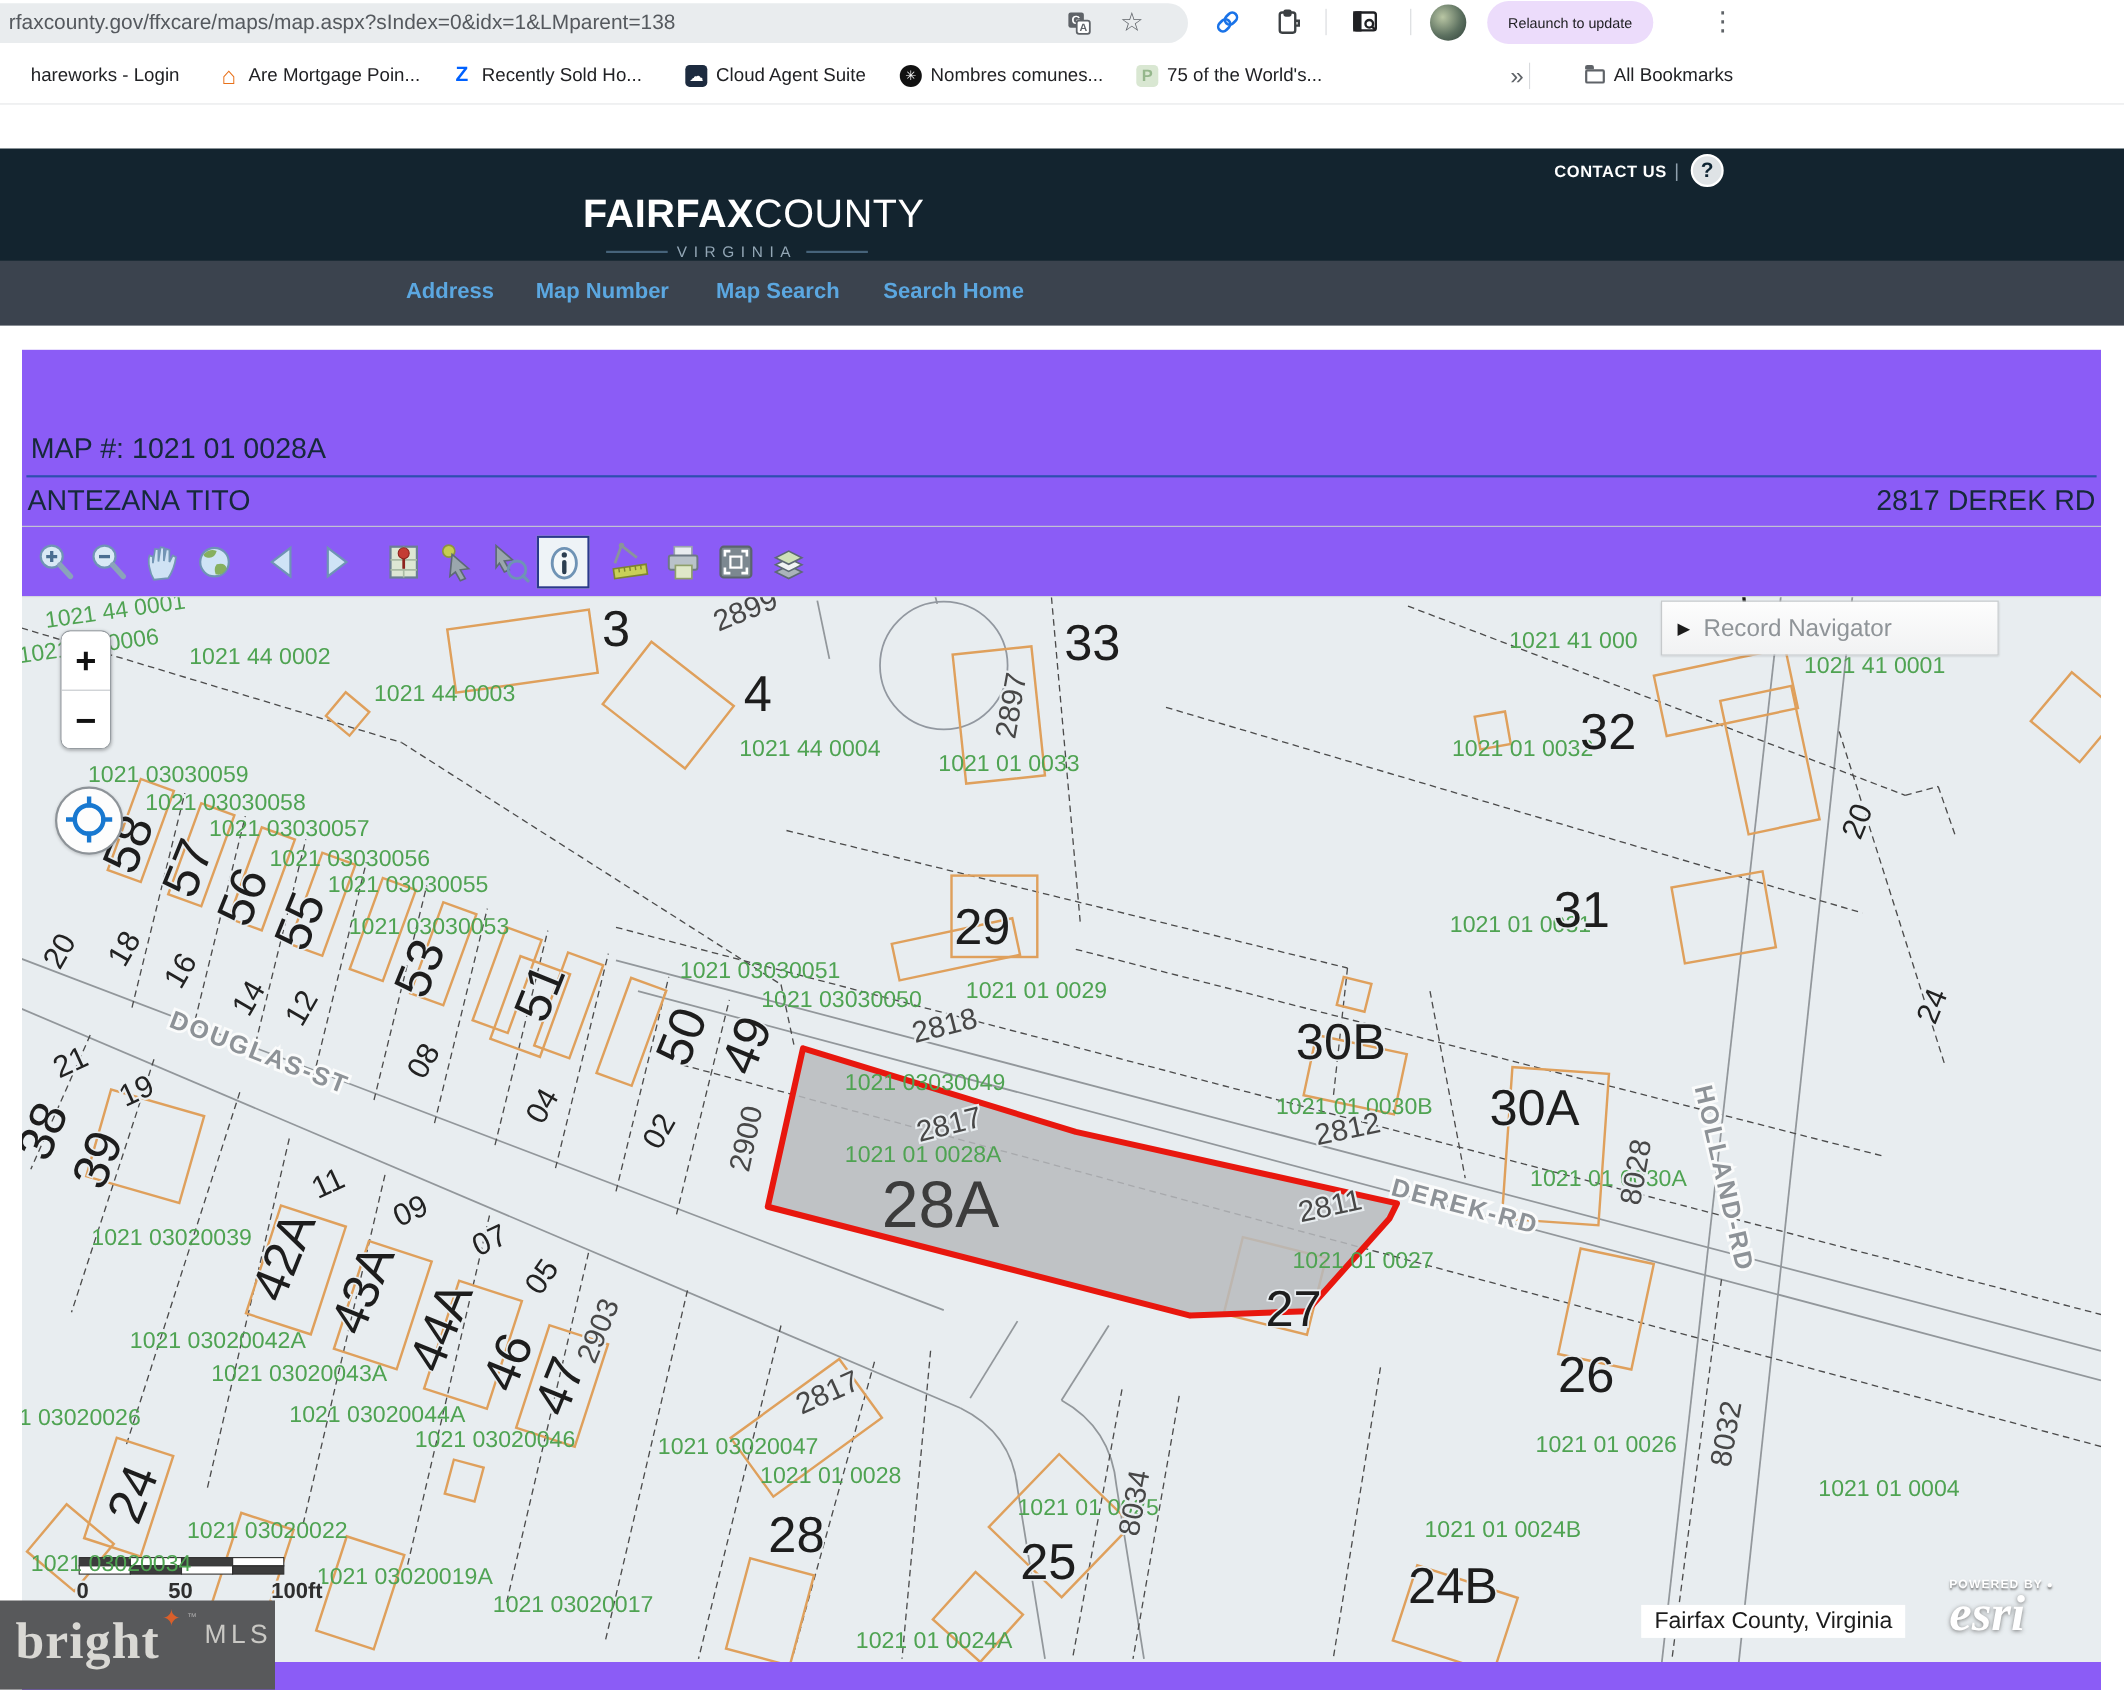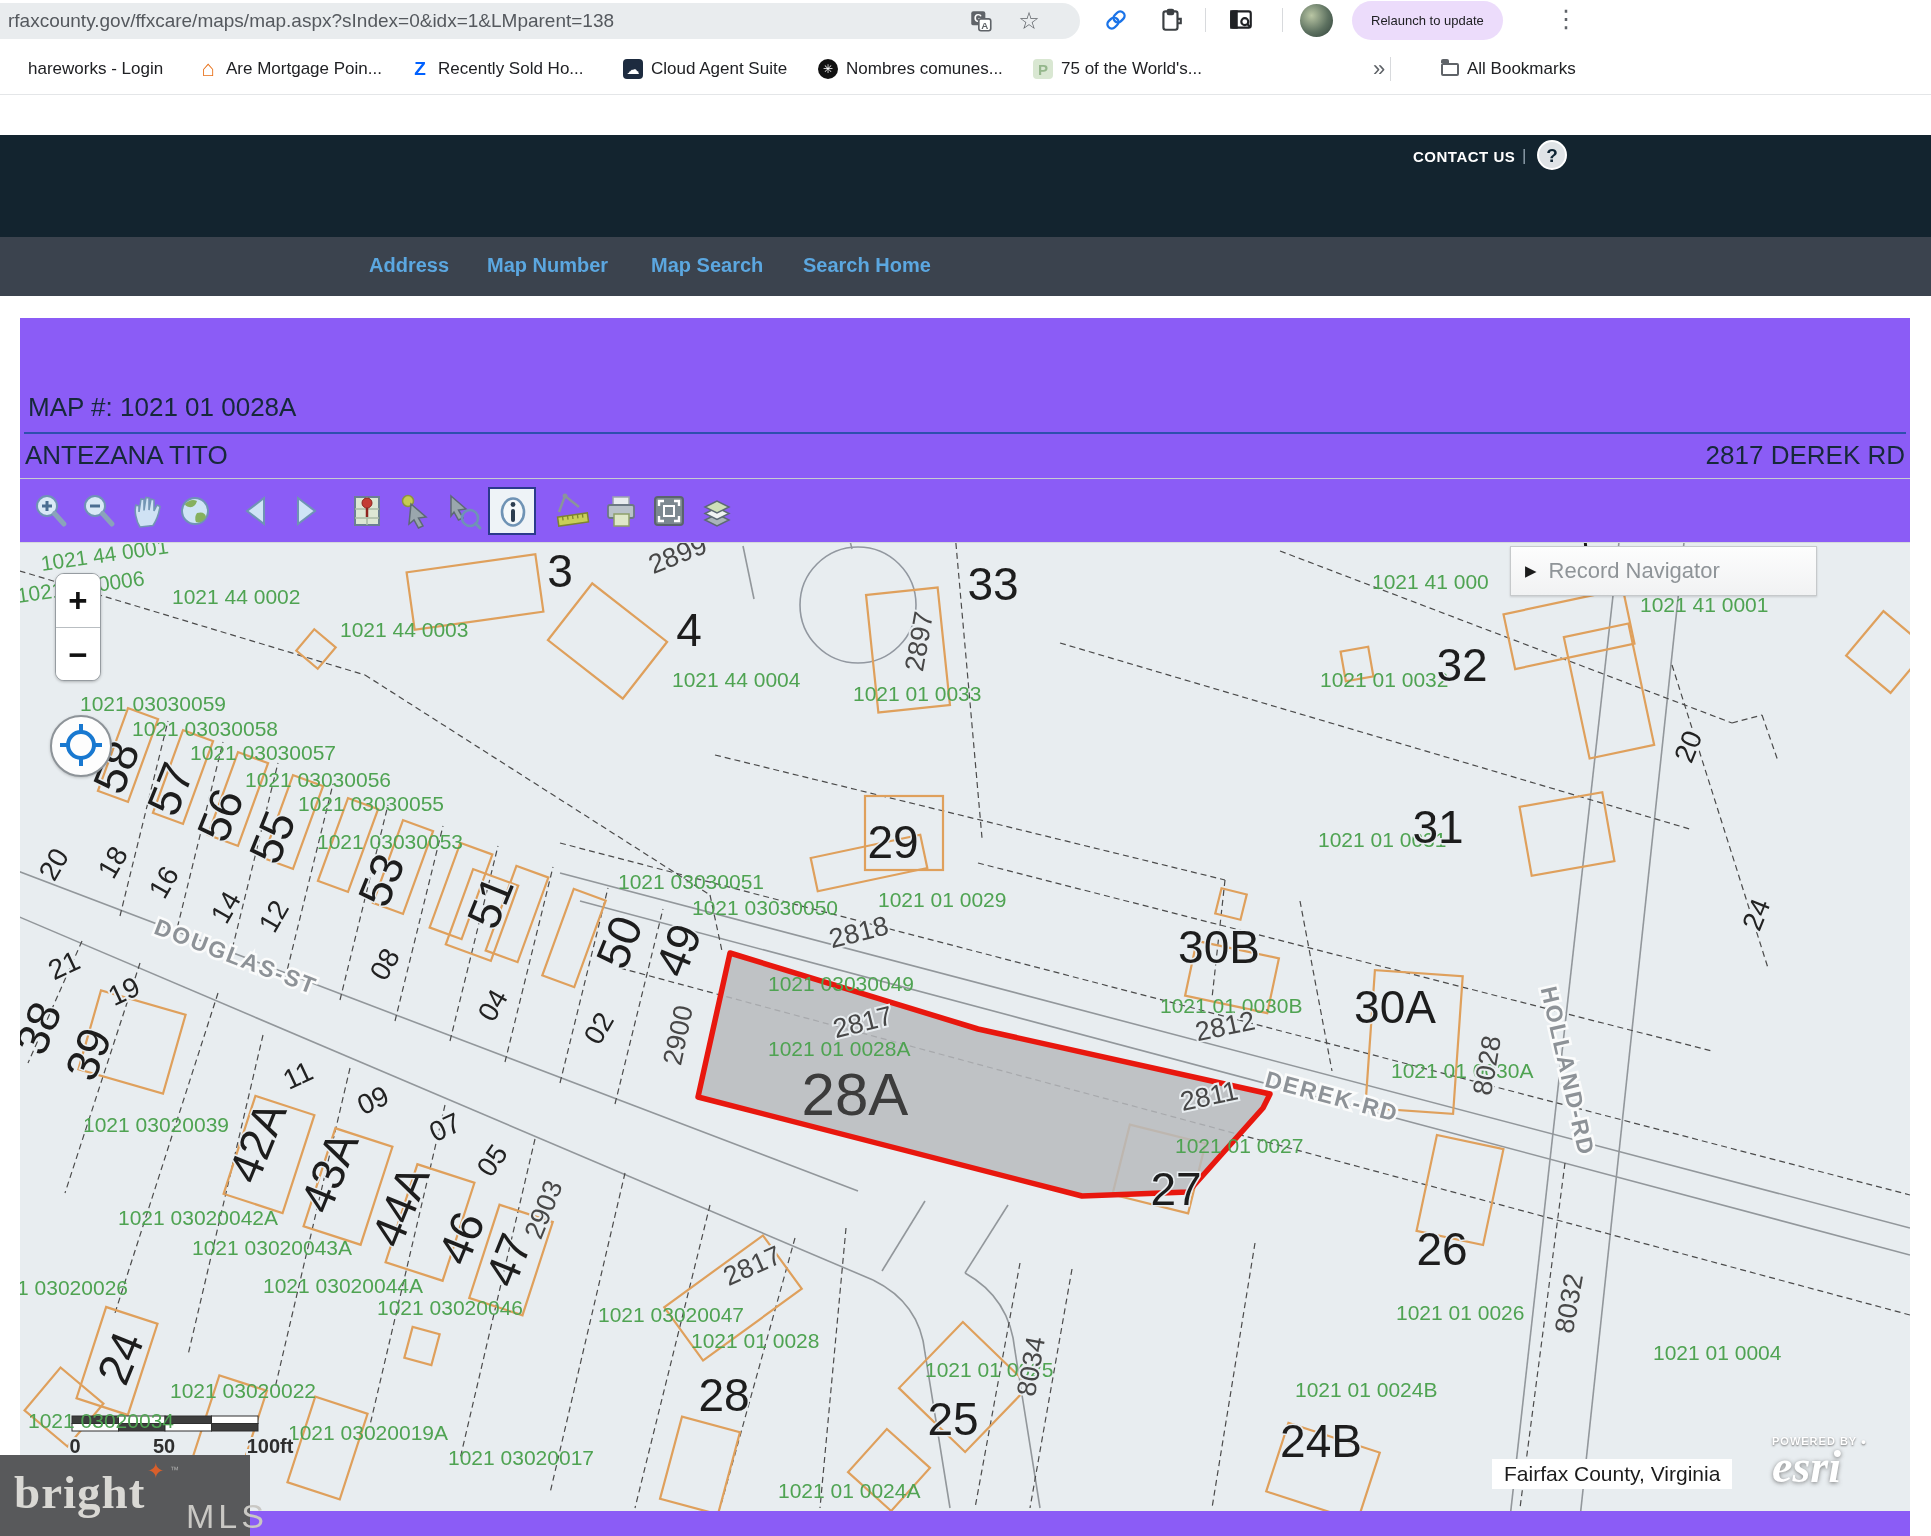--- a/index.html
+++ b/index.html
@@ -91,21 +91,21 @@
   .esri{position:absolute;left:1752px;top:870px;width:150px;text-align:left;color:#fff;margin-top:22px;}
   .esri .pb{font-size:11px;font-weight:bold;letter-spacing:1px;text-shadow:0 1px 2px rgba(100,100,100,.9);}
   .esri .pb:after{content:" ●";font-size:9px;}
   .esri .br{font-size:46px;font-weight:bold;font-style:italic;line-height:40px;text-shadow:0 1px 4px rgba(100,100,100,.85);font-family:Liberation Serif, serif;}
 
   
   .bright{position:absolute;left:0;top:1455px;width:250px;height:81px;background:#58595b;color:#d9d8d4;}
   .bright .b1{position:absolute;left:14px;top:10px;font-family:"Liberation Serif",serif;font-weight:bold;font-size:47px;letter-spacing:1px;}
   .bright .star{position:absolute;left:147px;top:4px;color:#d95f2b;font-size:21px;}
   .bright .tm{position:absolute;left:170px;top:10px;font-size:9px;color:#aaa;}
-  .bright .b2{position:absolute;left:186px;top:42px;font-size:34px;letter-spacing:4px;color:#c9c8c4;font-weight:400;}
+  .bright .b2{position:absolute;left:186px;top:18px;font-size:24px;letter-spacing:4px;color:#c9c8c4;font-weight:400;}
 </style>
 </head>
 <body>
 
 <div id="app">
 
   <div class="chrome">
     <div class="omnibox">
       <div class="url">rfaxcounty.gov/ffxcare/maps/map.aspx?sIndex=0&amp;idx=1&amp;LMparent=138</div>
       <span class="ob-ic" style="left:992px">
@@ -182,20 +182,24 @@
     </div>
   </div>
 
   <div class="hdr">
     <span class="contact">CONTACT US</span>
     <span class="contact-sep">|</span>
     <span class="help">?</span>
     <button class="hnav" style="left:-6px">TS</button>
     <button class="hnav" style="left:113px">BUSINESS</button>
     <button class="hnav" style="left:299px">GOVERNMENT</button>
+    <div class="logo">
+      <div class="l1"><b>FAIRFAX</b><span>COUNTY</span></div>
+      <div class="l2">VIRGINIA</div>
+    </div>
     <button class="hnav" style="left:861px">SERVICES</button>
     <button class="hnav" style="left:1075px">CONNECT</button>
     <button class="hnav" style="left:1280px">PROPERTY SEARCH</button>
     <span class="hnav" style="left:1483px;top:146px">
       <svg width="22" height="22" viewBox="0 0 22 22" fill="none" stroke="#fff" stroke-width="2.4">
           <circle cx="9" cy="9" r="6"></circle>
           <path d="M13.5 13.5 L19 19"></path>
         </svg>
     </span>
   </div>

